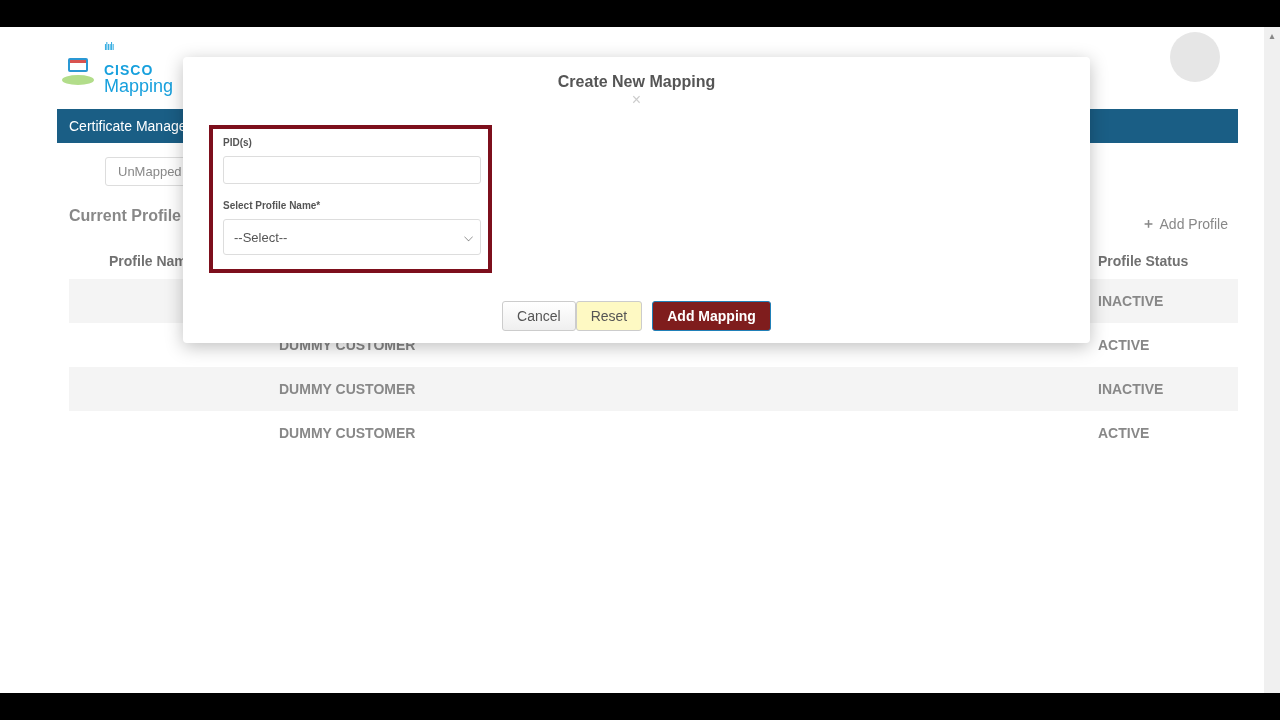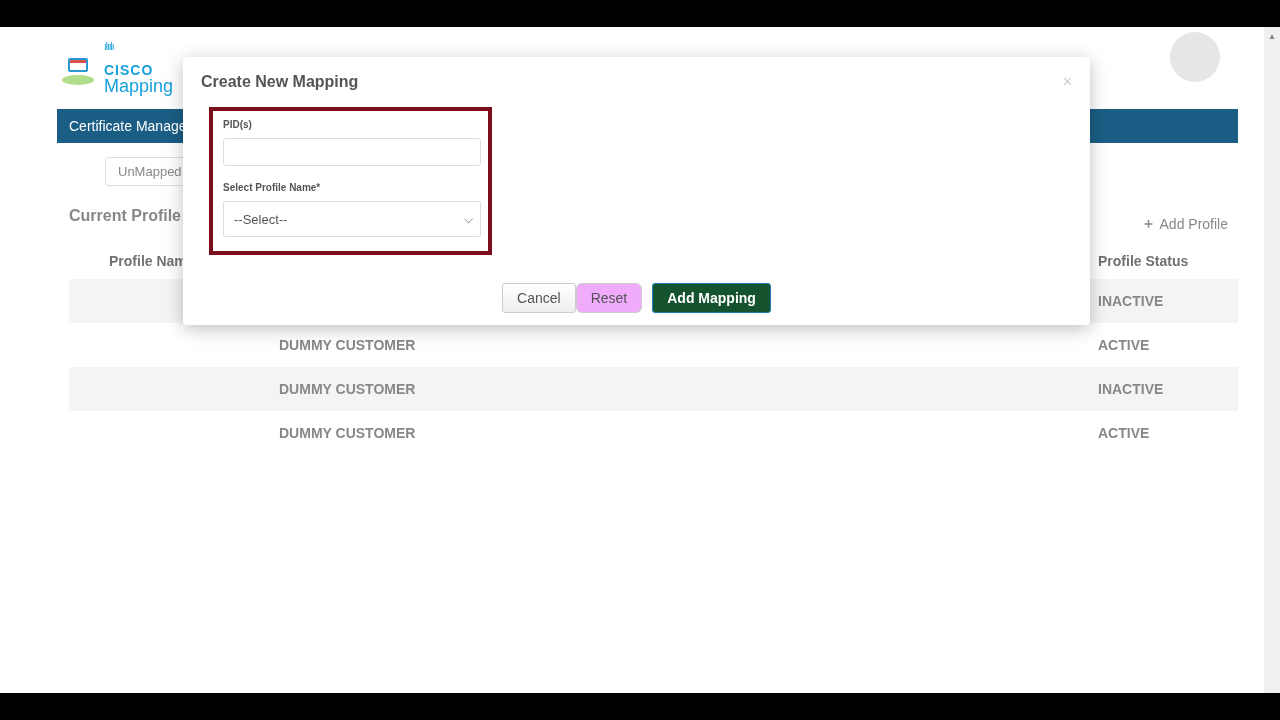--- a/index.html
+++ b/index.html
@@ -39,38 +39,38 @@
     .table-row { display: flex; padding: 14px 0; color: #888; font-size: 14px; font-weight: bold; }
     .table-row.shaded { background: #f4f4f4; }
     .table-row.blurred .col-name-cell { filter: blur(6px); color: #bbb; }
     .col-name-cell { width: 190px; padding-left: 40px; }
     .col-customer-cell { flex: 1; padding-left: 20px; color: #888; }
     .col-status-cell { width: 140px; color: #888; }
     
     
     .modal-backdrop { position: absolute; top: 0; left: 0; right: 0; bottom: 0; }
     .modal { position: absolute; top: 30px; left: 183px; width: 907px; background: #fff; border-radius: 4px; box-shadow: 0 4px 18px rgba(0,0,0,0.25); }
-    .modal-header { padding: 16px 18px 10px; display: flex; justify-content: space-between; align-items: center; }
+    .modal-header { padding: 16px 18px 10px; display: flex; justify-content: space-between; align-items: center; flex-direction: column; }
     .modal-title { color: #555; font-size: 16px; font-weight: bold; }
     .modal-close { color: #ccc; font-size: 16px; cursor: pointer; font-weight: normal; }
     .modal-body { padding: 6px 18px 18px; }
     
     .highlight-box { border: 4px solid #7d0f1c; padding: 8px 10px 14px; width: 283px; margin-left: 8px; }
     .field-label { color: #555; font-size: 10px; font-weight: bold; margin-bottom: 8px; display: block; }
     .text-input { width: 258px; height: 28px; border: 1px solid #ddd; border-radius: 3px; padding: 4px 8px; font-size: 13px; }
     .field-group + .field-group { margin-top: 16px; }
     .select-wrap { position: relative; width: 258px; }
     .select { width: 100%; height: 36px; border: 1px solid #ddd; border-radius: 3px; padding: 4px 10px; font-size: 13px; color: #555; background: #fff; appearance: none; cursor: pointer; }
     .chev { position: absolute; right: 8px; top: 50%; transform: translateY(-50%); pointer-events: none; color: #666; font-size: 12px; }
     
     .modal-footer { padding: 10px 18px 12px; display: flex; justify-content: center; align-items: center; border-top: none; }
     .btn { border: 1px solid #ccc; background: linear-gradient(#fff,#efefef); border-radius: 3px; padding: 6px 14px; font-size: 14px; color: #555; cursor: pointer; }
     .footer-right { display: flex; gap: 10px; }
-    .btn-primary { background: #14532d; border: 1px solid #2080b8; color: #fff; font-weight: bold; }
-    .btn-reset { background: #f0abfc; border-radius: 6px; }
+    .btn-primary { background: #7f1d1d; border: 1px solid #2080b8; color: #fff; font-weight: bold; }
+    .btn-reset { background: #fef9c3; }
     
     .scrollbar-track { position: absolute; top: 27px; right: 0; width: 16px; bottom: 27px; background: #f0f0f0; }
     .scroll-arrow-up { position: absolute; top: 0; left: 0; right: 0; height: 16px; display: flex; align-items: center; justify-content: center; color: #888; font-size: 10px; }
   </style>
 </head>
 <body>
 
 <div class="top-black-bar"></div>
 <div class="bottom-black-bar"></div>
 

